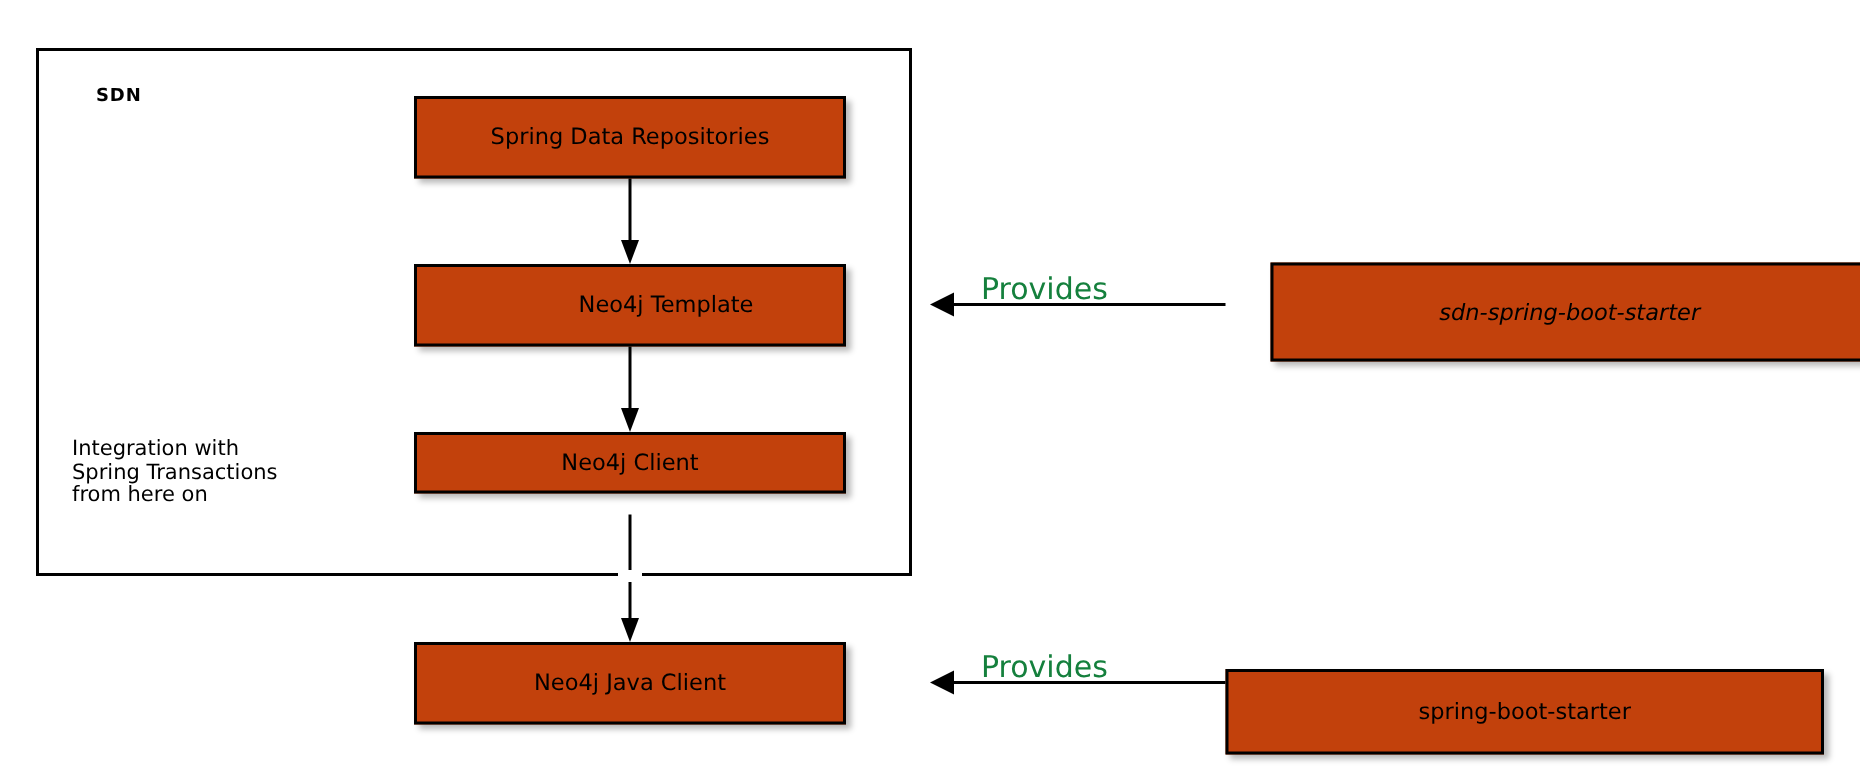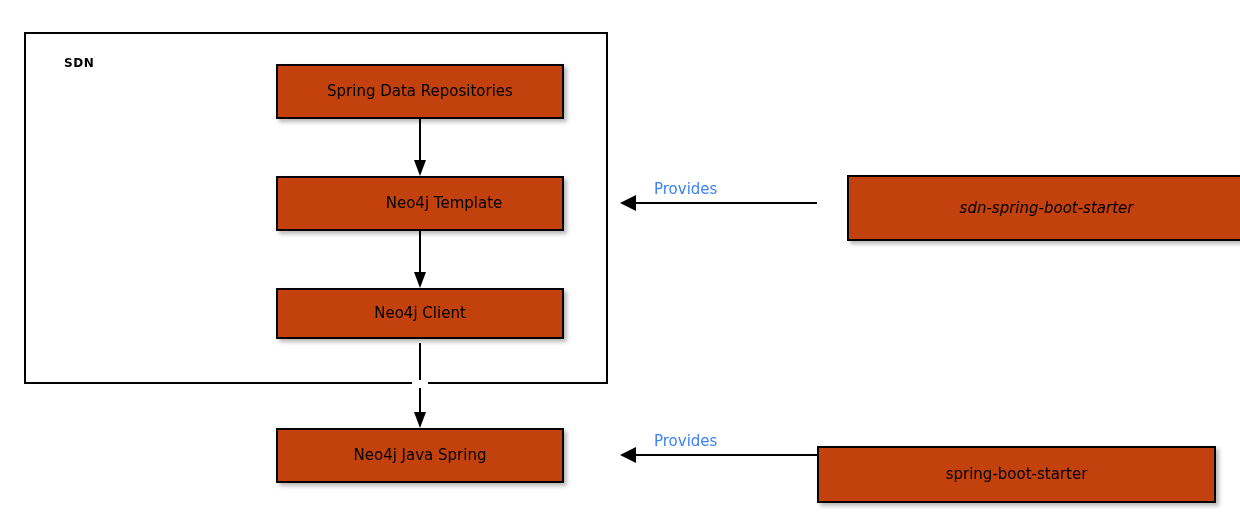--- a/index.html
+++ b/index.html
@@ -58,22 +58,22 @@
     position: absolute;
     font-size: 14px;
     color: #000000;
     line-height: 1.12;
     white-space: pre;
   }
 
   
   .edge-label {
     position: absolute;
-    font-size: 15px;
-    color: #3b82f6;
+    font-size: 20px;
+    color: #15803d;
     white-space: nowrap;
   }
 
   
   #edges {
     position: absolute;
     left: 0;
     top: 0;
     width: 1240px;
     height: 518px;
@@ -86,32 +86,35 @@
   }
 </style>
 </head>
 <body>
 
 <div id="canvas">
 
   <div class="group-box" id="group-box" style="left: 24px; top: 32px; width: 584px; height: 352px;"></div>
   <div class="group-label" id="group-label" style="left: 64px; top: 56px;">SDN</div>
 
+  <div class="note" id="note-text" style="left: 48px; top: 292px;">Integration with
+Spring Transactions
+from here on</div>
 
   <div class="node" id="node-0" style="left: 276px; top: 64px; width: 288px; height: 55px;">
     <span class="node-label">Spring Data Repositories</span>
   </div>
   <div class="node" id="node-1" style="left: 276px; top: 176px; width: 288px; height: 55px; padding-left: 48px;">
     <span class="node-label">Neo4j Template</span>
   </div>
-  <div class="node" id="node-2" style="left: 276px; top: 288px; width: 288px; height: 51px;">
+  <div class="node" id="node-2" style="left: 276px; top: 288px; width: 288px; height: 41px;">
     <span class="node-label">Neo4j Client</span>
   </div>
   <div class="node" id="node-3" style="left: 276px; top: 428px; width: 288px; height: 55px;">
-    <span class="node-label">Neo4j Java Spring</span>
+    <span class="node-label">Neo4j Java Client</span>
   </div>
   <div class="node" id="node-4" style="left: 847px; top: 175px; width: 399px; height: 66px; font-style: italic;">
     <span class="node-label">sdn-spring-boot-starter</span>
   </div>
   <div class="node" id="node-5" style="left: 817px; top: 446px; width: 399px; height: 57px;">
     <span class="node-label">spring-boot-starter</span>
   </div>
 
   <svg id="edges" viewBox="0 0 1240 518">
     <defs>

